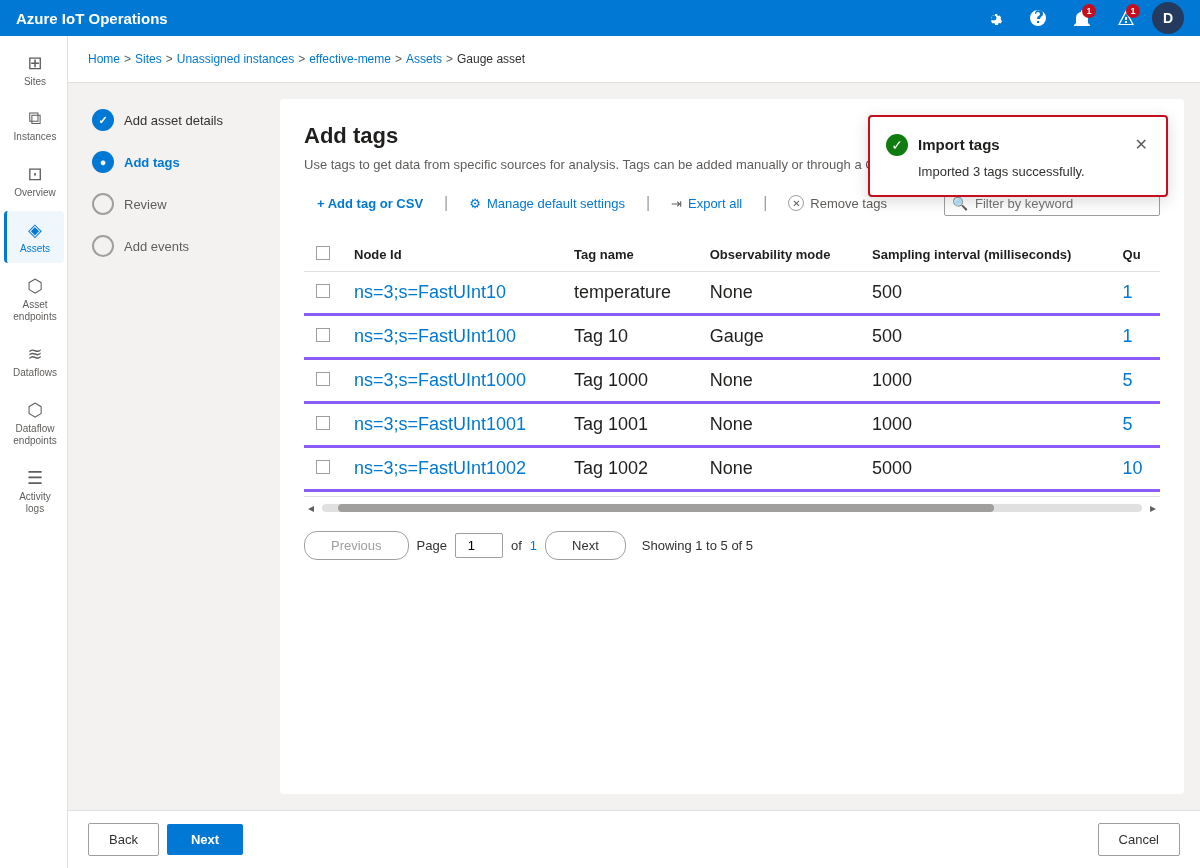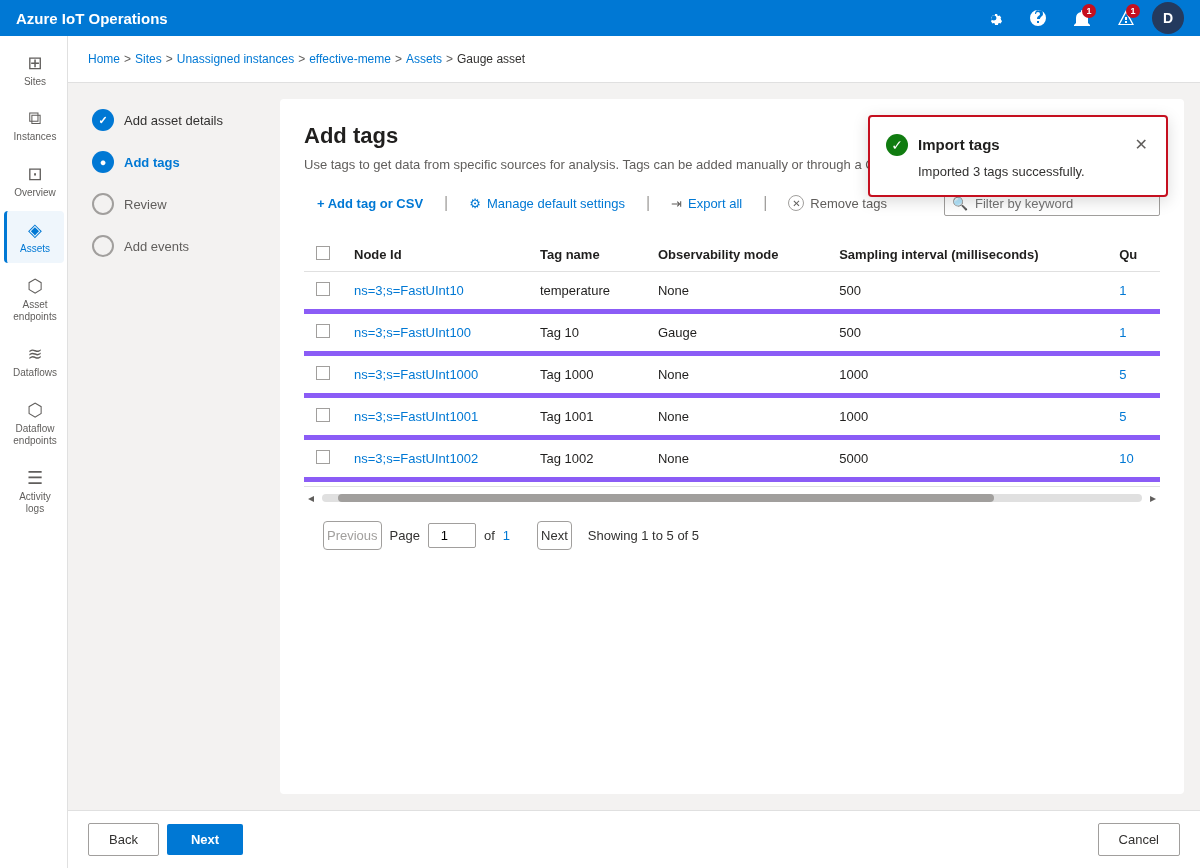--- a/index.html
+++ b/index.html
@@ -227,22 +227,22 @@
       padding: 8px 12px;
       font-weight: 600;
       font-size: 13px;
       color: #201f1e;
       border-bottom: 1px solid #e0e0e0;
       background: white;
       white-space: nowrap;
     }
     .data-table td {
       padding: 10px 12px;
-      font-size: 13px;
-      border-bottom: 5px solid #8b5cf6;
+      font-size: 18px;
+      border-bottom: 3px solid #8b5cf6;
       color: #201f1e;
     }
     .data-table td.node-id-cell { color: #0078d4; cursor: pointer; }
 
     .checkbox-cell { width: 36px; }
     .checkbox {
       width: 14px; height: 14px;
       border: 1px solid #a19f9d;
       cursor: pointer;
       display: inline-block;
@@ -276,28 +276,27 @@
     .scroll-arrow { font-size: 12px; color: #605e5c; cursor: pointer; padding: 0 4px; }
 
     
     .pagination {
       display: flex;
       align-items: center;
       gap: 8px;
       margin-top: 12px;
     }
     .page-btn {
-      padding: 6px 3px;
+      padding: 6px 26px;
       border: 1px solid #a19f9d;
-      border-radius: 4px;
+      border-radius: 13px;
       background: white;
       cursor: pointer;
       font-size: 13px;
       color: #323130;
-      margin-left: 19px;
     }
     .page-btn:disabled { color: #a19f9d; cursor: default; }
     .page-btn.active-next {
       background: white;
       color: #323130;
     }
     .page-input {
       width: 48px;
       text-align: center;
       border: 1px solid #a19f9d;

